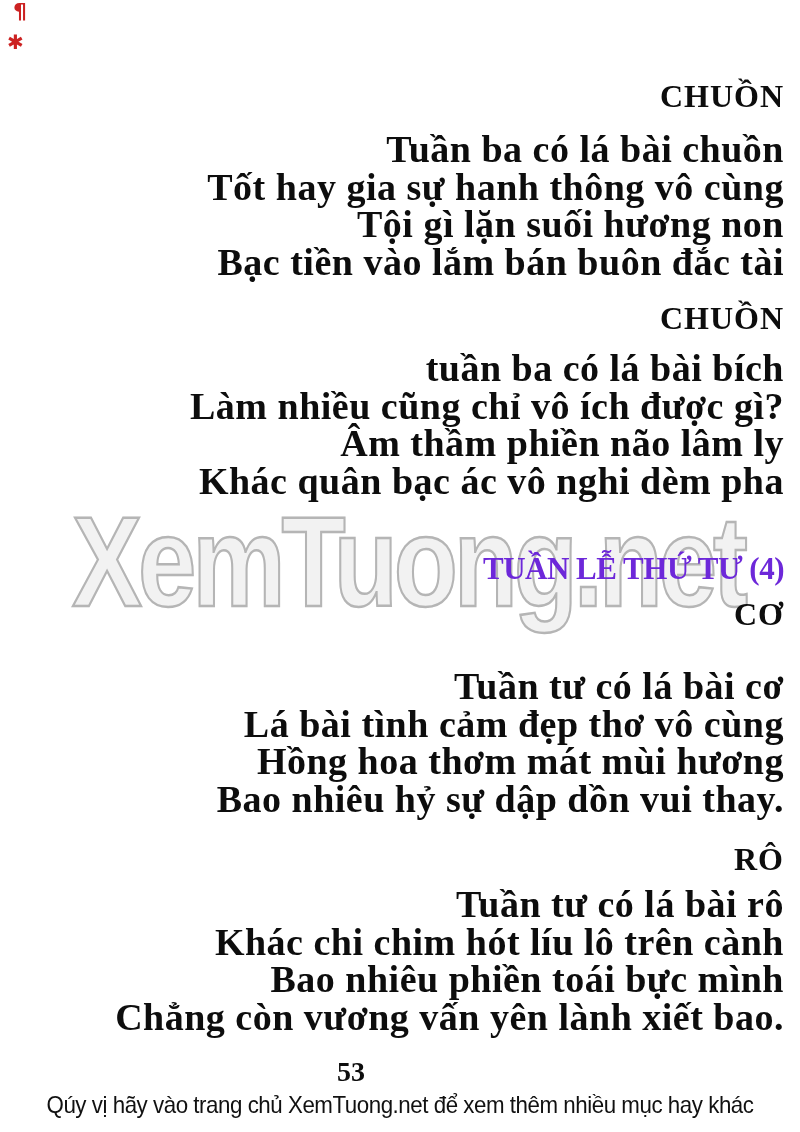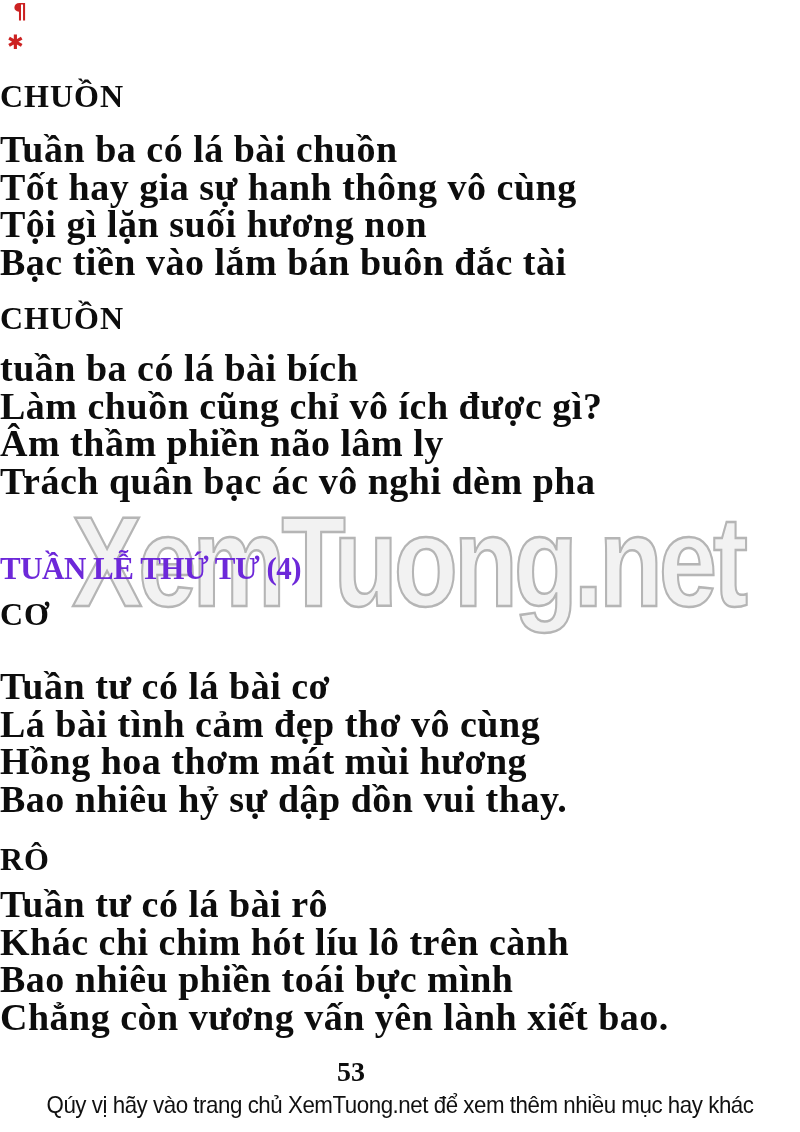--- a/index.html
+++ b/index.html
@@ -9,21 +9,21 @@
     height: 1132px;
     background: #ffffff;
     overflow: hidden;
     font-family: "Liberation Serif", serif;
     color: #0d0d0d;
   }
   .center {
     position: absolute;
     left: 0;
     width: 784px;
-    text-align: left;
+    text-align: right;
     margin: 0;
   }
   .stanza-title {
     font-weight: bold;
     font-size: 32px;
     line-height: 36px;
     letter-spacing: 1px;
   }
   .verse {
     font-weight: bold;
@@ -115,23 +115,23 @@
       <div>Tốt hay gia sự hanh thông vô cùng</div>
       <div>Tội gì lặn suối hương non</div>
       <div>Bạc tiền vào lắm bán buôn đắc tài</div>
     </div>
   </section>
 
   <section>
     <h2 class="center stanza-title" style="top:300px">CHUỒN</h2>
     <div class="center verse" style="top:350px">
       <div>tuần ba có lá bài bích</div>
-      <div>Làm chuồn cũng chỉ vô ích được gì?</div>
+      <div>Làm nhiều cũng chỉ vô ích được gì?</div>
       <div>Âm thầm phiền não lâm ly</div>
-      <div>Trách quân bạc ác vô nghi dèm pha</div>
+      <div>Khác quân bạc ác vô nghi dèm pha</div>
     </div>
   </section>
 
   <h1 class="watermark">XemTuong.net</h1>
 
   <h2 class="center section-heading">TUẦN LỄ THỨ TƯ (4)</h2>
 
   <section>
     <h2 class="center stanza-title" style="top:596px; z-index:2;">CƠ</h2>
     <div class="center verse" style="top:668px; z-index:2;">

